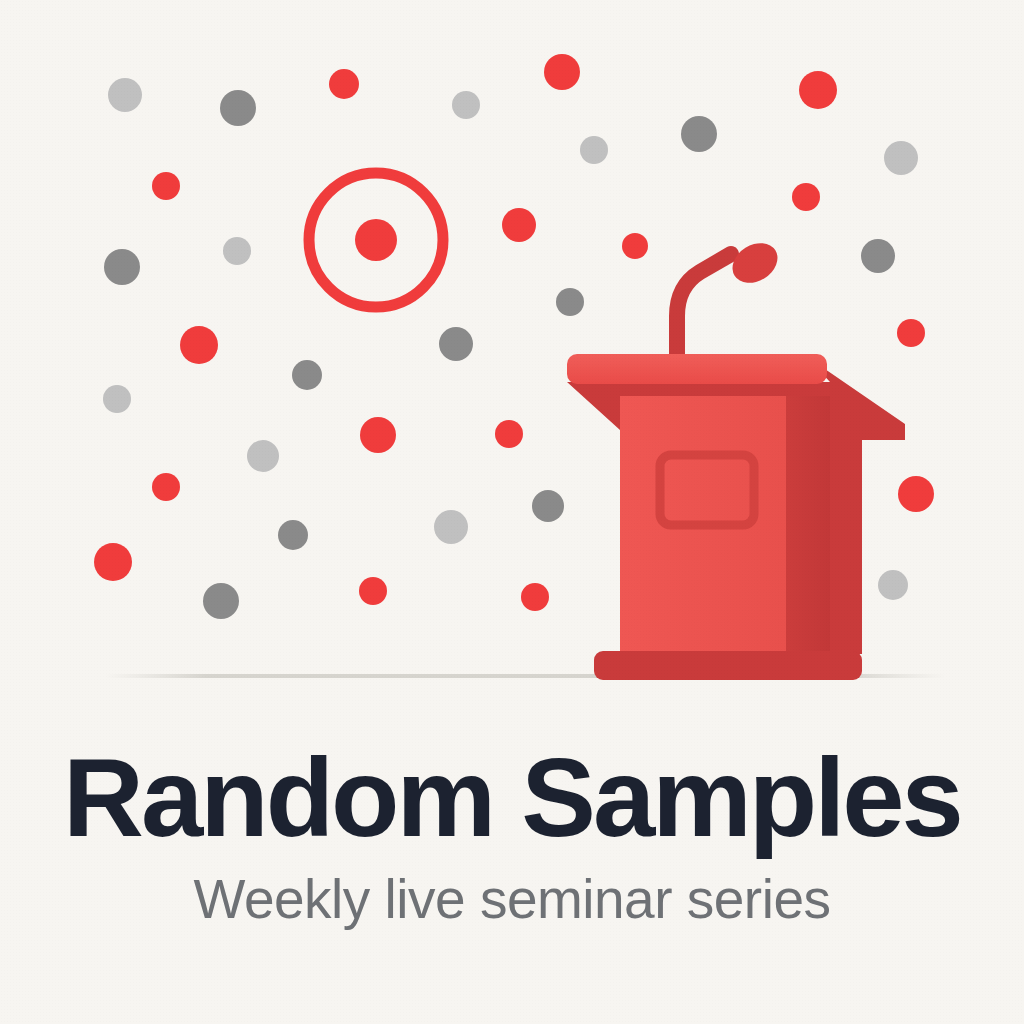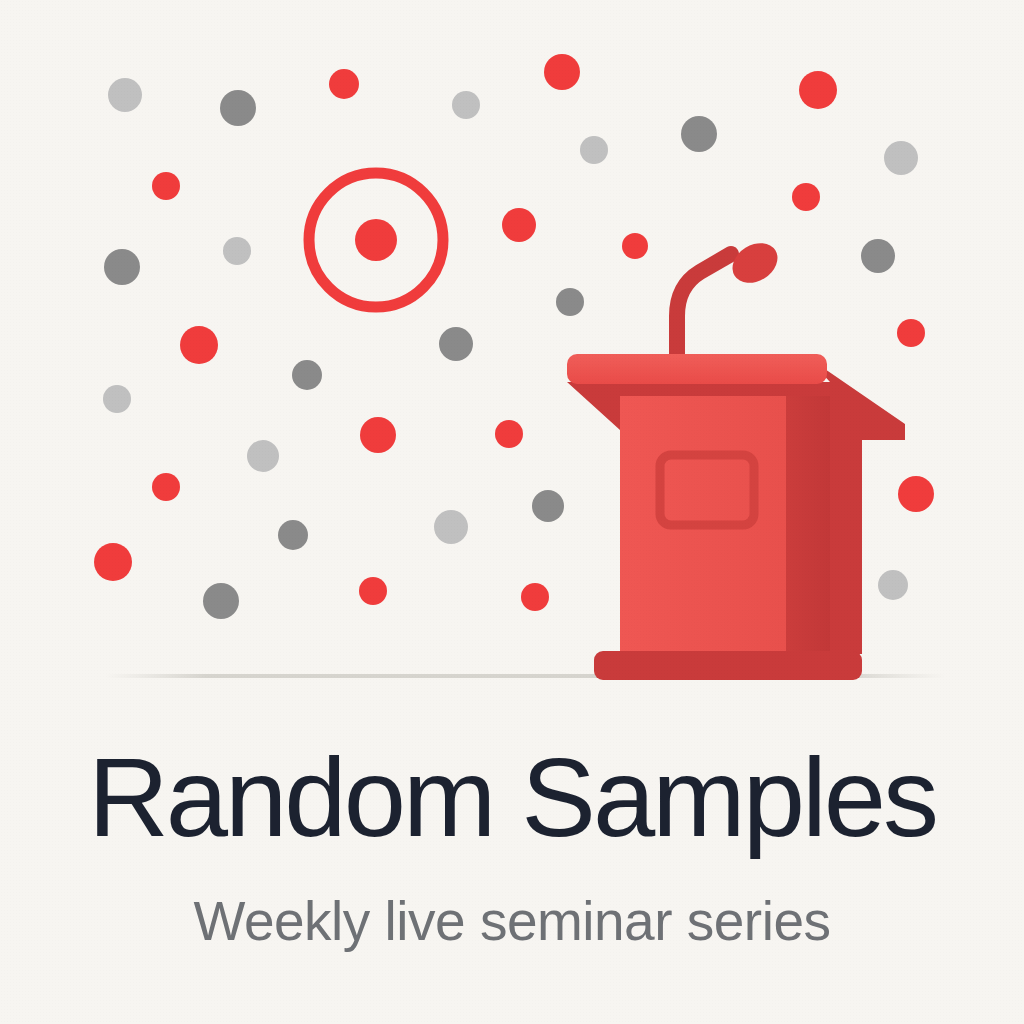--- a/index.html
+++ b/index.html
@@ -22,21 +22,21 @@
       radial-gradient(rgba(0,0,0,.022) 0.5px, transparent 0.6px),
       radial-gradient(rgba(255,255,255,.03) 0.5px, transparent 0.6px);
     background-size:3px 3px, 4px 4px;
     background-position:0 0, 2px 1px;
   }
   #art{position:absolute;left:0;top:0;width:1024px;height:1024px;}
   .txtblock{position:absolute;left:0;width:1024px;text-align:center;}
   #title{
     top:742px;
     font-size:112px;
-    font-weight:normal;
+    font-weight:bold;
     letter-spacing:-3px;
     color:#1C2230;
     line-height:1.0;
     white-space:nowrap;
   }
   #subtitle{
     top:872px;
     font-size:55px;
     font-weight:normal;
     letter-spacing:-0.5px;
@@ -138,15 +138,15 @@
 
       <rect x="567" y="354" width="260" height="30" rx="10" ry="10" fill="url(#slabGrad)"></rect>
 
       <rect x="594" y="651" width="268" height="29" rx="9" ry="9" fill="#C93B3B"></rect>
     </g>
   </svg>
 
   <div id="grain"></div>
 
   <div class="txtblock" id="title" style="color: rgb(28, 34, 48);">Random Samples</div>
-  <div class="txtblock" id="subtitle" style="color: rgb(110, 113, 117); margin-top: 22px;">Weekly live seminar series</div>
+  <div class="txtblock" id="subtitle" style="color: rgb(110, 113, 117);">Weekly live seminar series</div>
 
 </div>
 
 </body></html>

